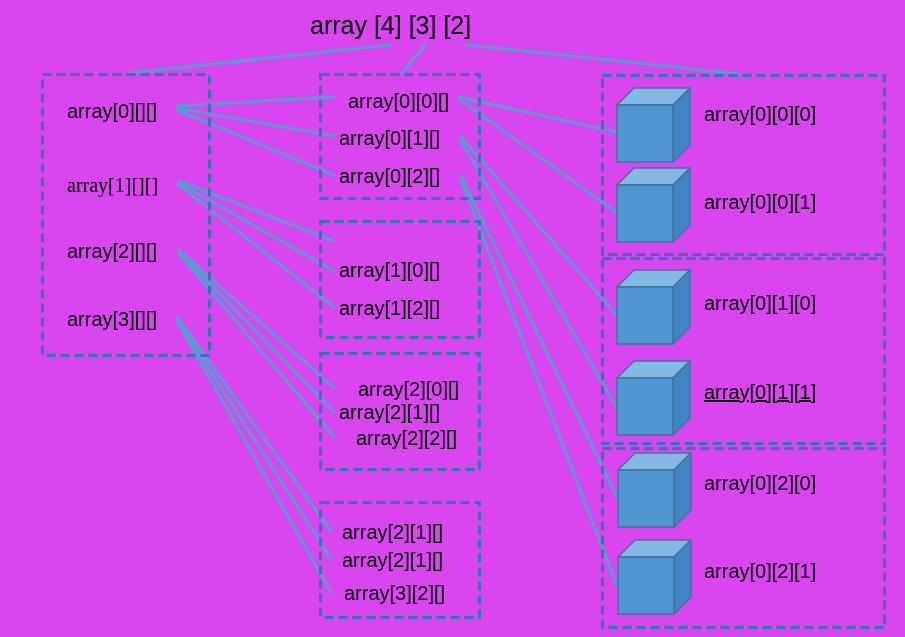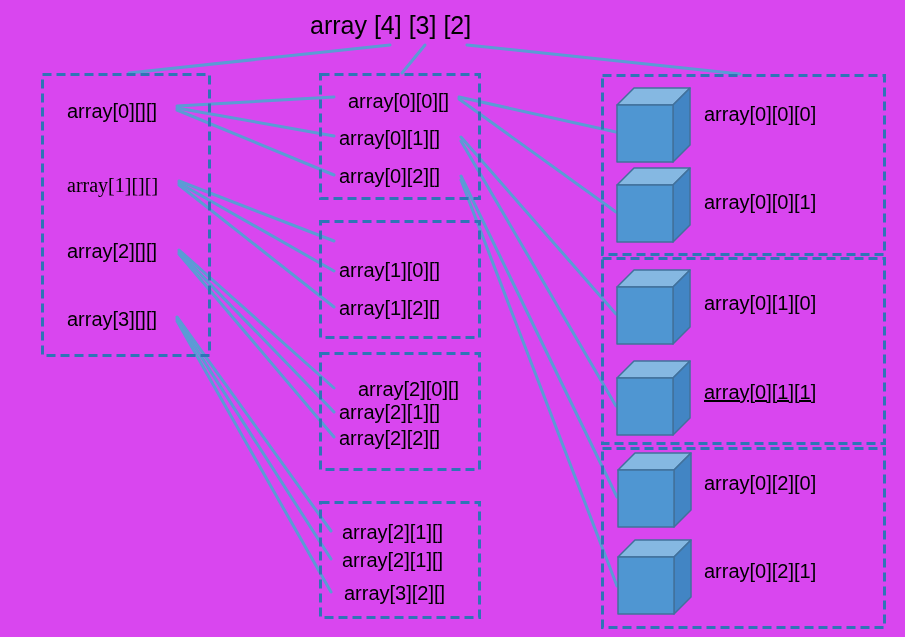--- a/index.html
+++ b/index.html
@@ -137,21 +137,21 @@
 
   <div class="lbl" style="left:339px; top:89px;margin-left:9px;">array[0][0][]</div>
   <div class="lbl" style="left:339px; top:126px;">array[0][1][]</div>
   <div class="lbl" style="left:339px; top:164px;">array[0][2][]</div>
 
   <div class="lbl" style="left:339px; top:230px;margin-top:28px;">array[1][0][]</div>
   <div class="lbl" style="left:339px; top:296px;">array[1][2][]</div>
 
   <div class="lbl" style="left:339px; top:377px;margin-left:19px;">array[2][0][]</div>
   <div class="lbl" style="left:339px; top:400px;">array[2][1][]</div>
-  <div class="lbl" style="left:339px; top:426px;">array[2][2][]</div>
+  <div class="lbl" style="left:356px; top:426px;">array[2][2][]</div>
 
   <div class="lbl" style="left:342px; top:520px;">array[2][1][]</div>
   <div class="lbl" style="left:342px; top:548px;">array[2][1][]</div>
   <div class="lbl" style="left:344px; top:581px;">array[3][2][]</div>
 
   <div class="lbl" style="left:704px; top:102px;">array[0][0][0]</div>
   <div class="lbl" style="left:704px; top:190px;">array[0][0][1]</div>
 
   <div class="lbl" style="left:704px; top:291px;">array[0][1][0]</div>
   <div class="lbl" style="left:704px; top:380px;text-decoration:underline;">array[0][1][1]</div>

